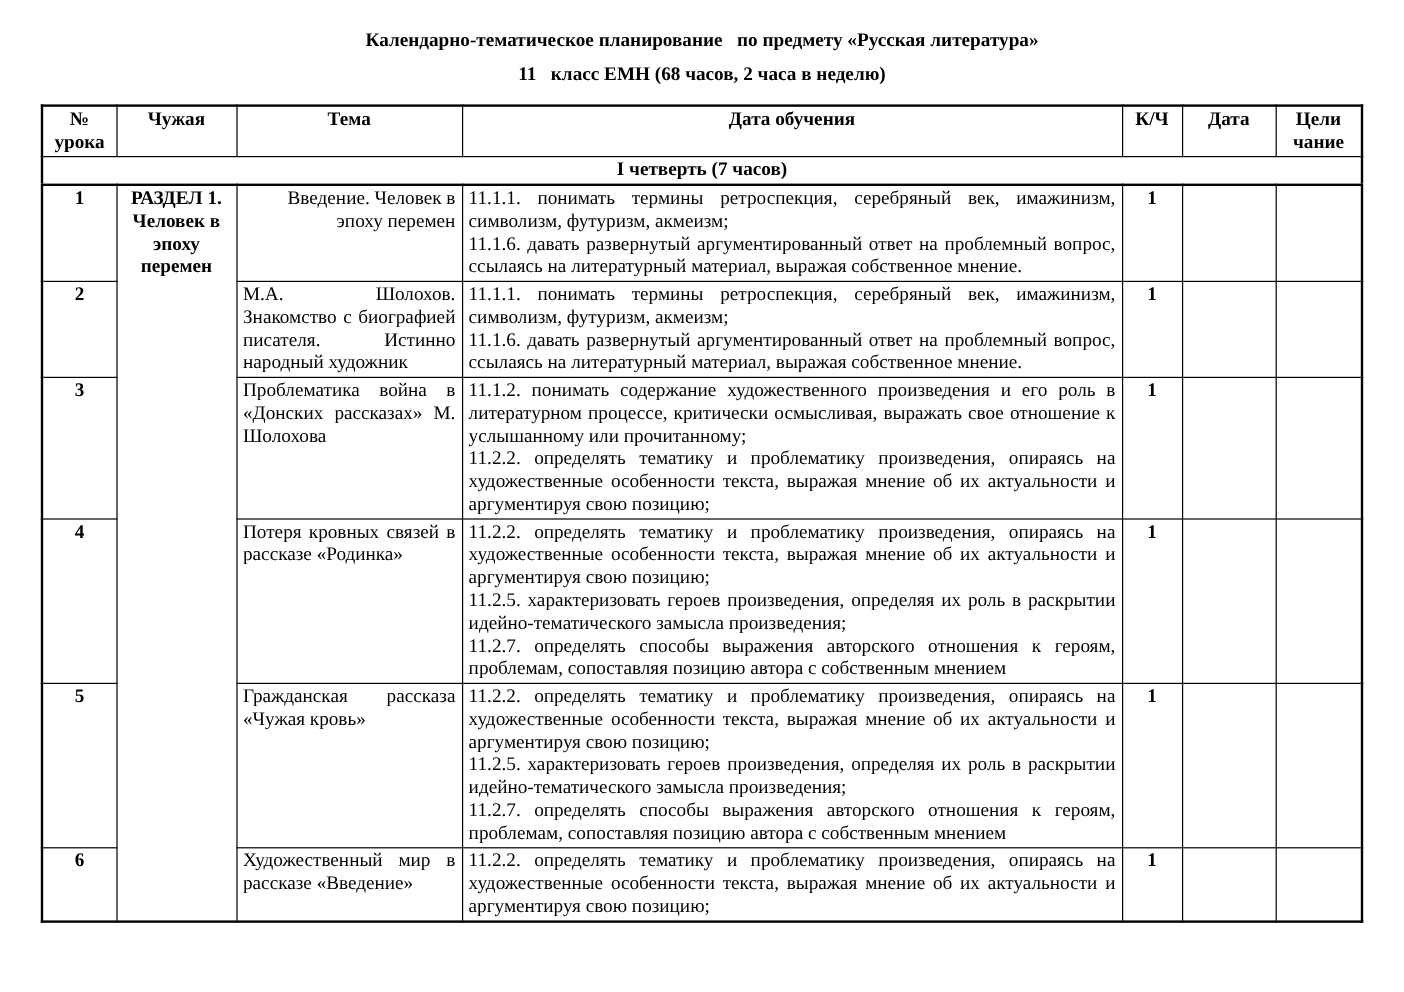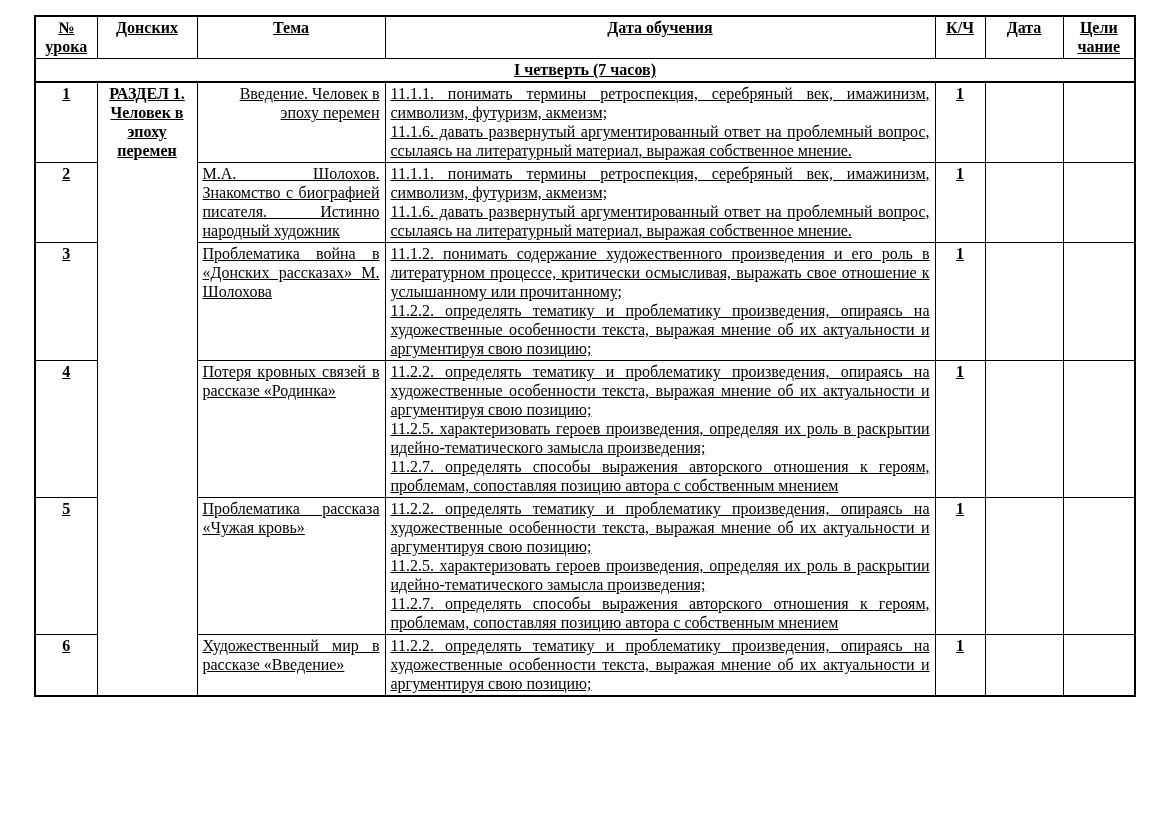--- a/index.html
+++ b/index.html
@@ -35,21 +35,20 @@
     border: 2px solid #000;
   }
   table.plan th,
   table.plan td {
     border: 1px solid #000;
     padding: 1px 5px 2px 5px;
     vertical-align: top;
     font-size: 16px;
     line-height: 19px;
     overflow: hidden;
-    text-decoration: underline;
   }
   thead th {
     font-weight: bold;
     text-align: center;
     border-bottom: 2px solid #000;
     white-space: pre-line;
   }
   tr.quarter-row td {
     font-weight: bold;
     text-align: center;
@@ -74,36 +73,38 @@
   }
   .goal-par {
     text-align: justify;
   }
 </style>
 </head>
 <body>
 
 <div class="page">
 
+  <div class="doc-title">Календарно-тематическое планирование   по предмету «Русская литература»</div>
 
+  <div class="doc-title doc-subtitle">11   класс ЕМН (68 часов, 2 часа в неделю)</div>
 
   <table class="plan">
     <colgroup>
       <col style="width:62px">
       <col style="width:100px">
       <col style="width:188px">
       <col style="width:550px">
       <col style="width:50px">
       <col style="width:78px">
       <col style="width:72px">
     </colgroup>
     <thead>
       <tr>
         <th>№ урока</th>
-        <th>Донских</th>
+        <th>Чужая</th>
         <th>Тема</th>
         <th>Дата обучения</th>
         <th>К/Ч</th>
         <th>Дата</th>
         <th>Цели
 чание</th>
       </tr>
     </thead>
     <tbody>
       <tr class="quarter-row">
@@ -151,21 +152,21 @@
             <div class="goal-par">11.2.2. определять тематику и проблематику произведения, опираясь на художественные особенности текста, выражая мнение об их актуальности и аргументируя свою позицию;</div>
             <div class="goal-par">11.2.5. характеризовать героев произведения, определяя их роль в раскрытии идейно-тематического замысла произведения;</div>
             <div class="goal-par">11.2.7. определять способы выражения авторского отношения к героям, проблемам, сопоставляя позицию автора с собственным мнением</div>
           </td>
           <td class="hours-cell">1</td>
           <td class="date-cell"></td>
           <td class="note-cell"></td>
         </tr>
         <tr>
           <td class="num-cell">5</td>
-          <td class="theme-cell">Проблематика рассказа «Чужая кровь»</td>
+          <td class="theme-cell">Гражданская рассказа «Чужая кровь»</td>
           <td class="goals-cell">
             <div class="goal-par">11.2.2. определять тематику и проблематику произведения, опираясь на художественные особенности текста, выражая мнение об их актуальности и аргументируя свою позицию;</div>
             <div class="goal-par">11.2.5. характеризовать героев произведения, определяя их роль в раскрытии идейно-тематического замысла произведения;</div>
             <div class="goal-par">11.2.7. определять способы выражения авторского отношения к героям, проблемам, сопоставляя позицию автора с собственным мнением</div>
           </td>
           <td class="hours-cell">1</td>
           <td class="date-cell"></td>
           <td class="note-cell"></td>
         </tr>
         <tr>

